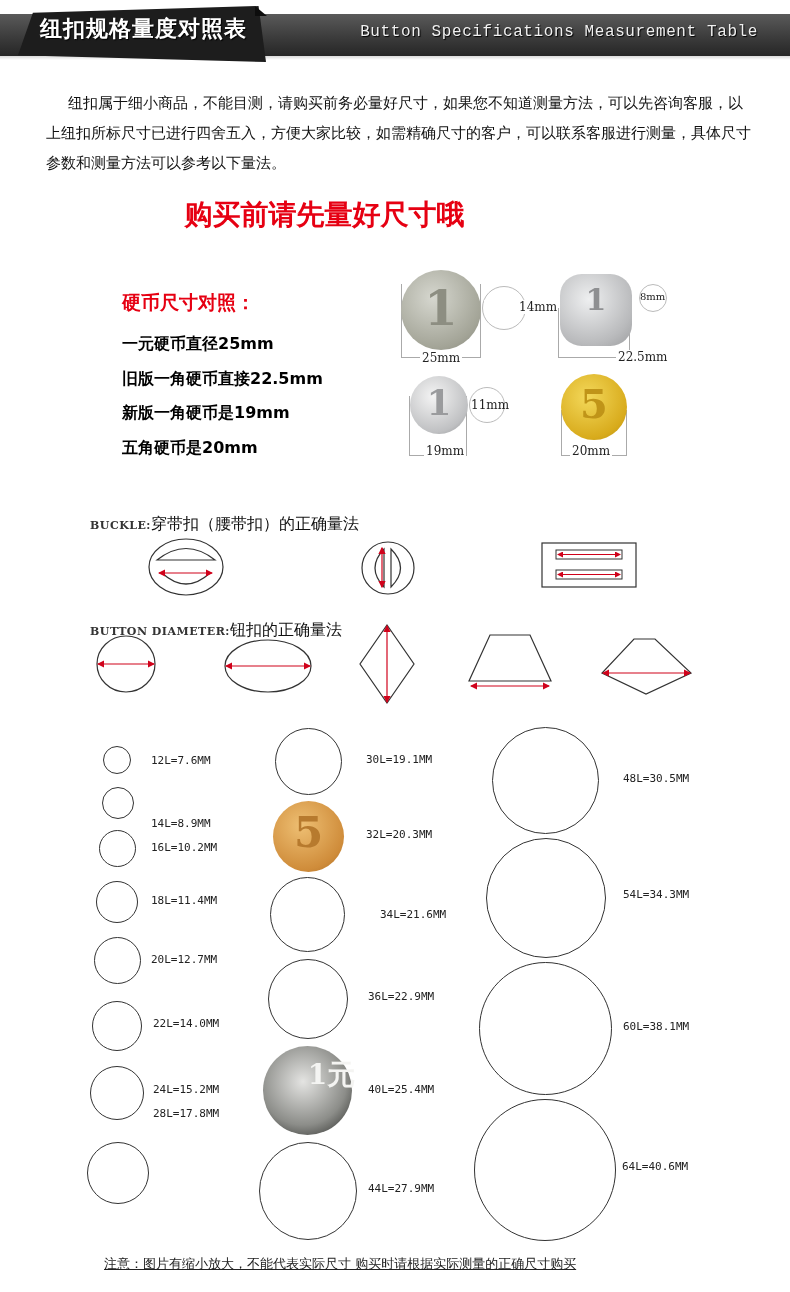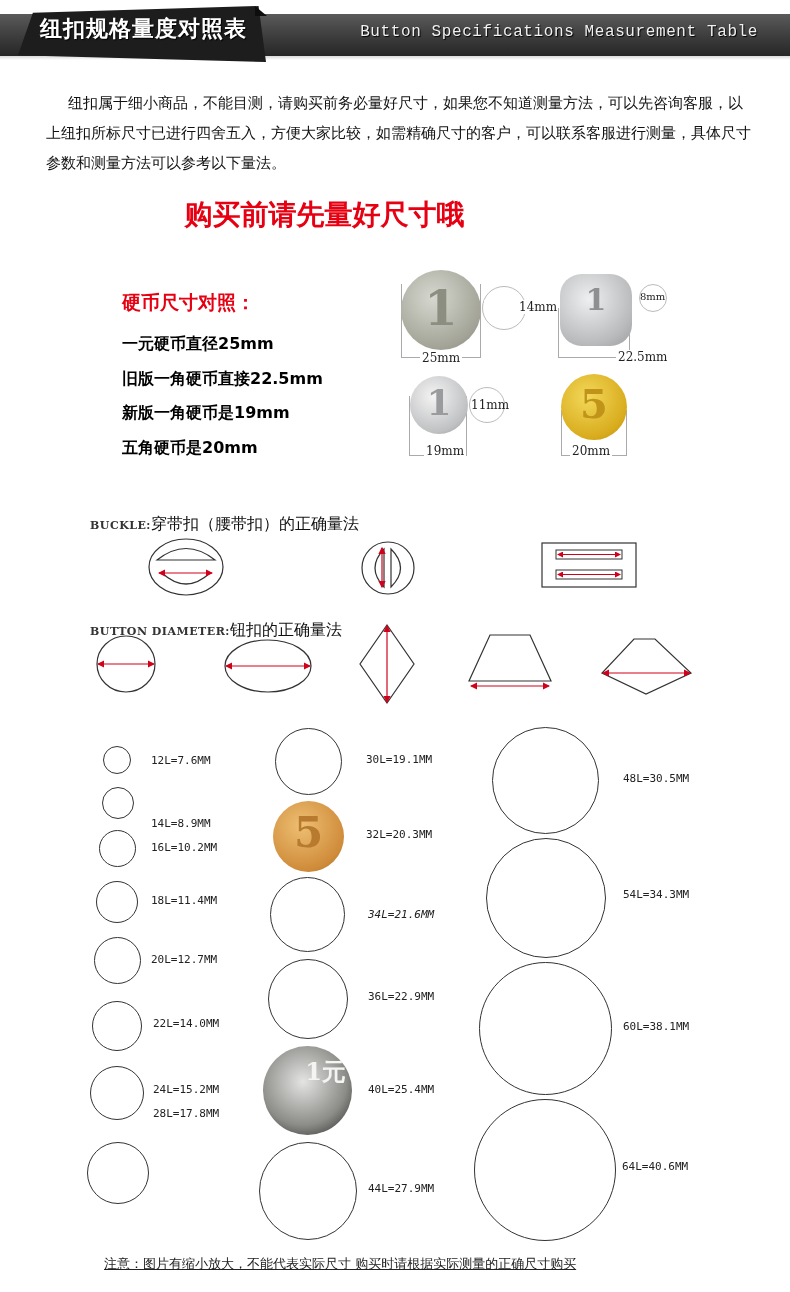--- a/index.html
+++ b/index.html
@@ -197,27 +197,27 @@
 <div>
   <div class="size-circle" style="left:275px;top:728px;width:67px;height:67px;"></div>
   <div class="size-label" style="left:366px;top:753px;">30L=19.1MM</div>
 
   <div class="coin" style="left:273px;top:801px;width:71px;height:71px;background:radial-gradient(circle at 40% 35%, #eebf73, #cf8c3a 70%, #a86b25);">
     <div class="coin-num" style="top:7px;font-size:42px;color:#b77a2e;">5</div>
   </div>
   <div class="size-label" style="left:366px;top:828px;">32L=20.3MM</div>
 
   <div class="size-circle" style="left:270px;top:877px;width:75px;height:75px;"></div>
-  <div class="size-label" style="left:368px;top:908px;font-style:italic;">34L=21.6MM</div>
+  <div class="size-label" style="left:380px;top:908px;">34L=21.6MM</div>
 
   <div class="size-circle" style="left:268px;top:959px;width:80px;height:80px;"></div>
   <div class="size-label" style="left:368px;top:990px;">36L=22.9MM</div>
 
   <div class="coin" style="left:263px;top:1046px;width:89px;height:89px;background:radial-gradient(circle at 45% 40%, #e4e4e2, #8c8d89 60%, #3a3b38 90%);">
-    <div class="coin-num" style="top:10px;font-size:24px;color:#f4f4f2;left:18px;">1元</div>
+    <div class="coin-num" style="top:10px;font-size:28px;color:#f4f4f2;left:24px;">1元</div>
   </div>
   <div class="size-label" style="left:368px;top:1083px;">40L=25.4MM</div>
 
   <div class="size-circle" style="left:259px;top:1142px;width:98px;height:98px;"></div>
   <div class="size-label" style="left:368px;top:1182px;">44L=27.9MM</div>
 </div>
 
 <div>
   <div class="size-circle" style="left:492px;top:727px;width:107px;height:107px;"></div>
   <div class="size-label" style="left:623px;top:772px;">48L=30.5MM</div>

